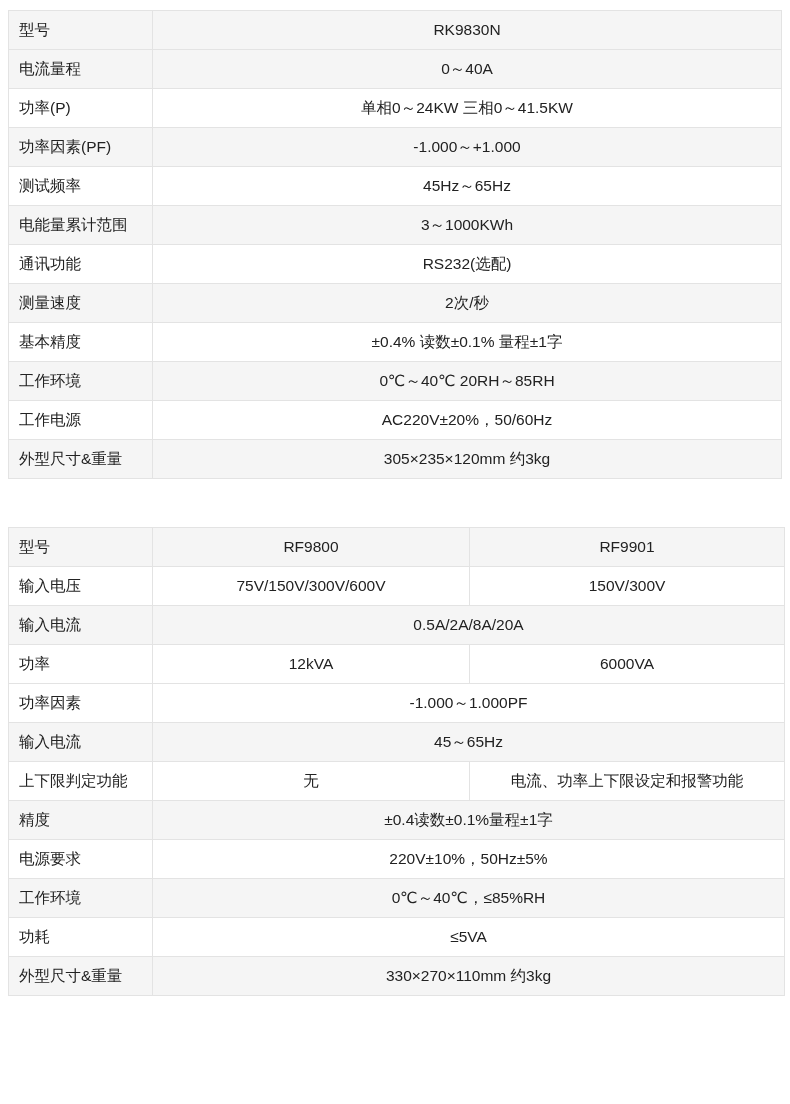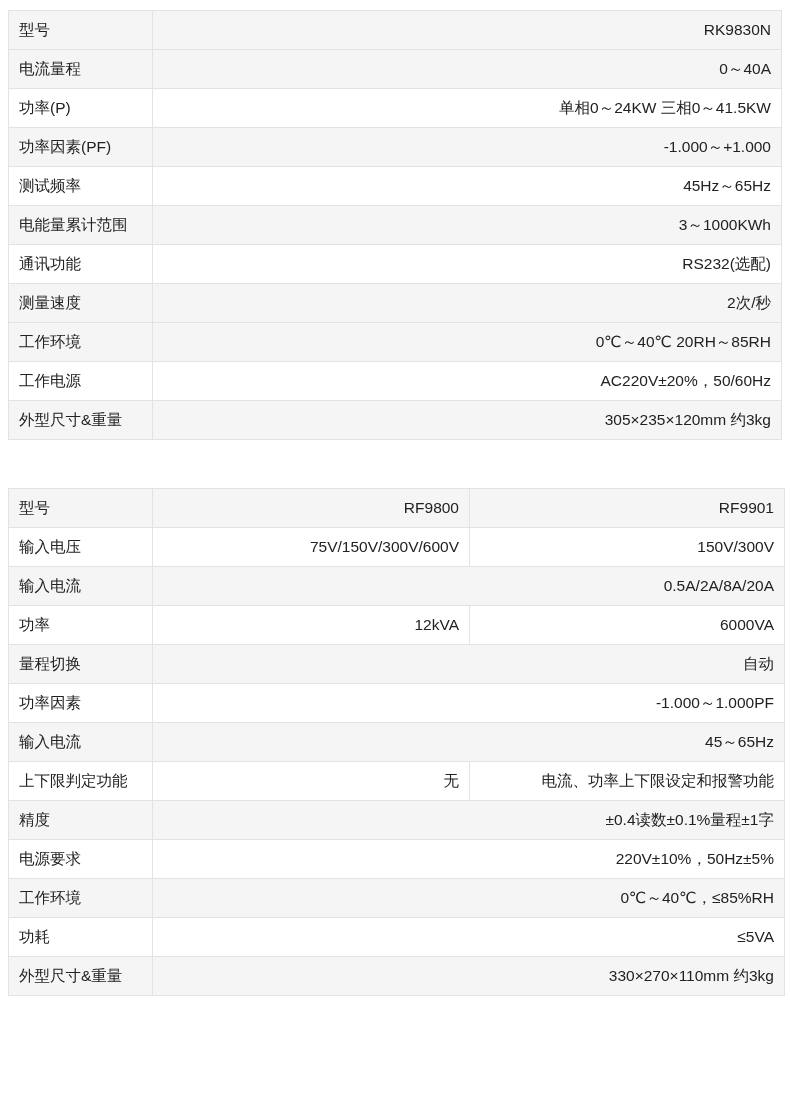--- a/index.html
+++ b/index.html
@@ -36,21 +36,21 @@
     vertical-align: middle;
     background: #f5f5f5;
     white-space: nowrap;
     overflow: hidden;
   }
   table.spec td.label {
     text-align: left;
     width: 144px;
   }
   table.spec td.value {
-    text-align: right;
+    text-align: center;
   }
   table.spec tr.alt td {
     background: #ffffff;
   }
   .gap {
     height: 48px;
   }
   
   table.spec2 td.label { width: 144px; }
   table.spec2 td.c1 { width: 317px; }
@@ -88,20 +88,24 @@
         <td class="value">3～1000KWh</td>
       </tr>
       <tr class="alt">
         <td class="label">通讯功能</td>
         <td class="value">RS232(选配)</td>
       </tr>
       <tr>
         <td class="label">测量速度</td>
         <td class="value">2次/秒</td>
       </tr>
+      <tr class="alt">
+        <td class="label">基本精度</td>
+        <td class="value">±0.4%  读数±0.1%  量程±1字</td>
+      </tr>
       <tr>
         <td class="label">工作环境</td>
         <td class="value">0℃～40℃   20RH～85RH</td>
       </tr>
       <tr class="alt">
         <td class="label">工作电源</td>
         <td class="value">AC220V±20%，50/60Hz</td>
       </tr>
       <tr>
         <td class="label">外型尺寸&amp;重量</td>
@@ -125,24 +129,20 @@
         <td class="value c2">150V/300V</td>
       </tr>
       <tr>
         <td class="label">输入电流</td>
         <td class="value" colspan="2">0.5A/2A/8A/20A</td>
       </tr>
       <tr class="alt">
         <td class="label">功率</td>
         <td class="value c1">12kVA</td>
         <td class="value c2">6000VA</td>
-      </tr>
-      <tr>
-        <td class="label">量程切换</td>
-        <td class="value" colspan="2">自动</td>
       </tr>
       <tr class="alt">
         <td class="label">功率因素</td>
         <td class="value" colspan="2">-1.000～1.000PF</td>
       </tr>
       <tr>
         <td class="label">输入电流</td>
         <td class="value" colspan="2">45～65Hz</td>
       </tr>
       <tr class="alt">

